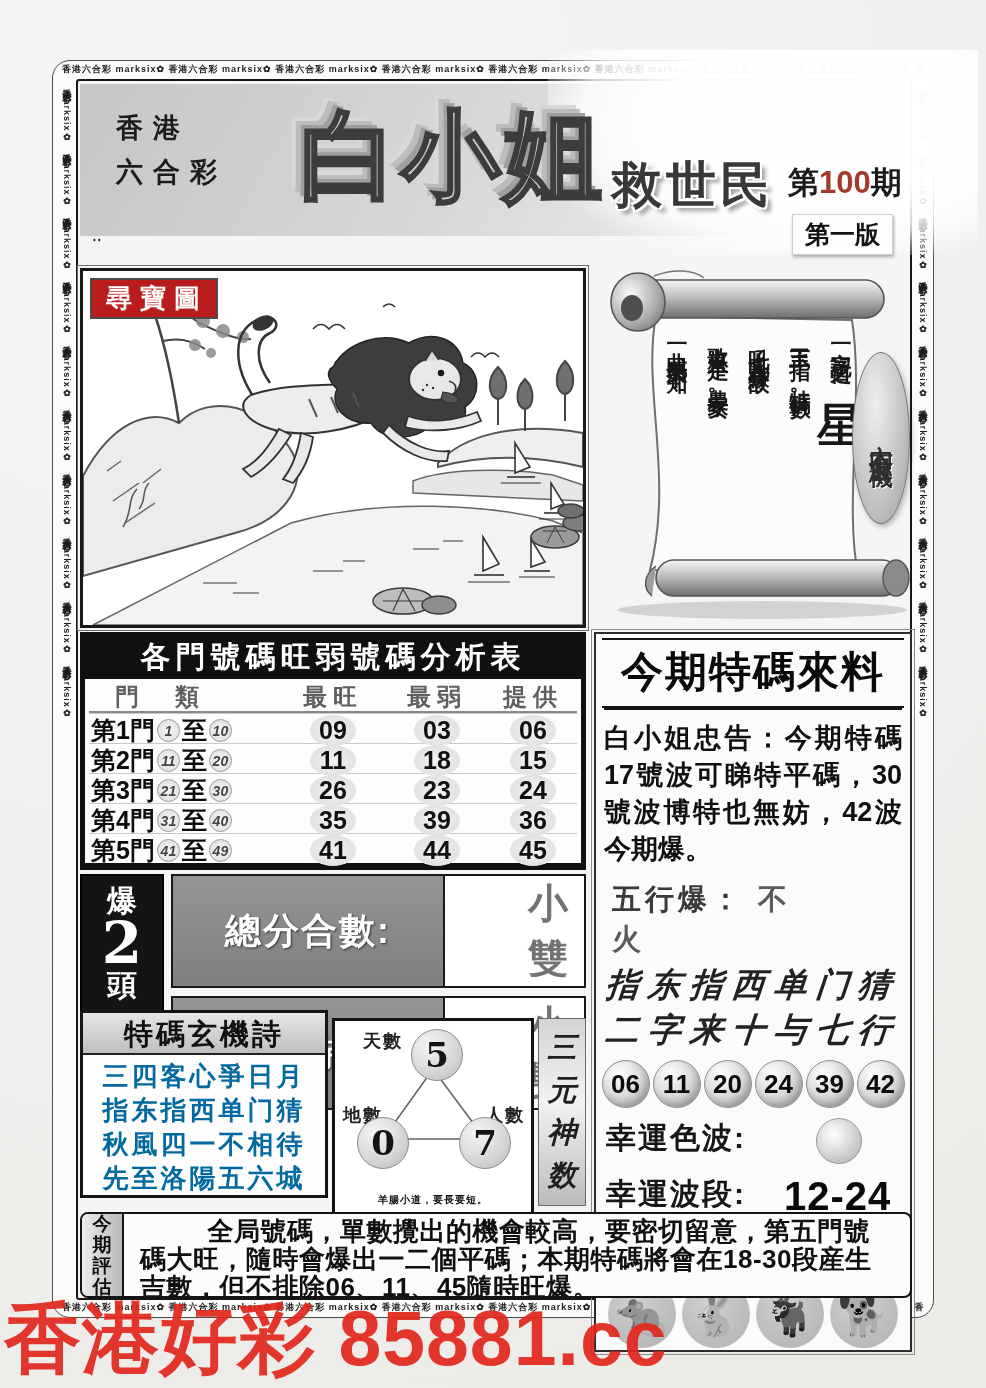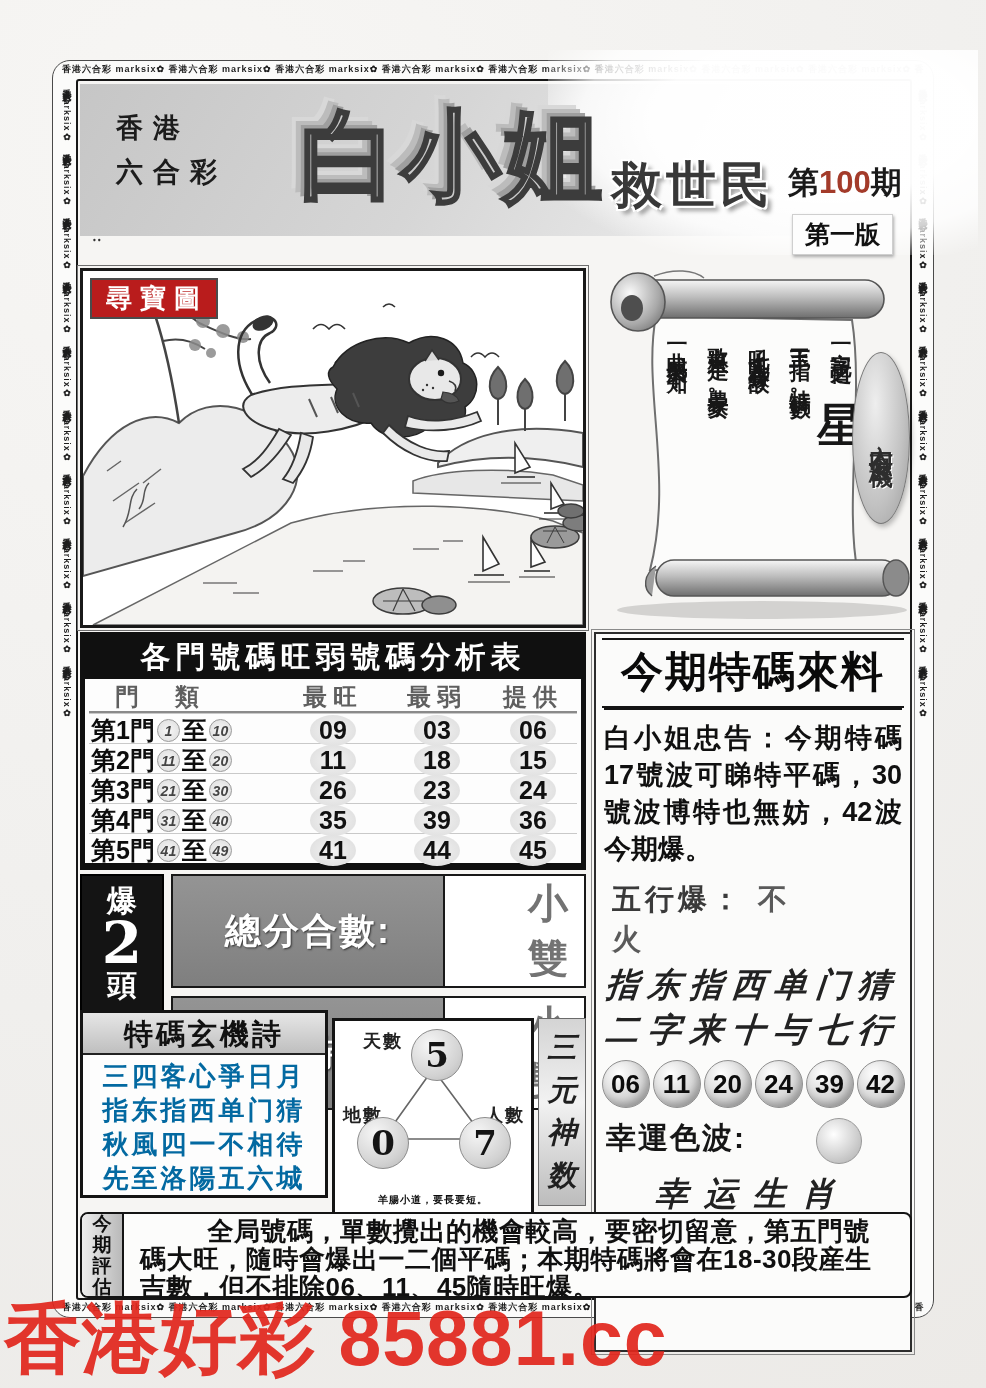--- a/index.html
+++ b/index.html
@@ -404,20 +404,24 @@
       <div class="ball">11</div>
       <div class="ball">20</div>
       <div class="ball">24</div>
       <div class="ball">39</div>
       <div class="ball">42</div>
     </div>
     <div class="sp-row">
       <span class="lbl">幸運色波:</span>
       <span class="color-ball"></span>
     </div>
+    <div class="sp-row">
+      <span class="lbl">幸運波段:</span>
+      <span class="range-val">12-24</span>
+    </div>
     <div class="sp-zodiac-title">幸运生肖</div>
     <div class="animals">
       <div class="animal">🐀</div>
       <div class="animal">🐇</div>
       <div class="animal">🐐</div>
       <div class="animal">🐕</div>
     </div>
   </div>
 
   <div class="eval">

